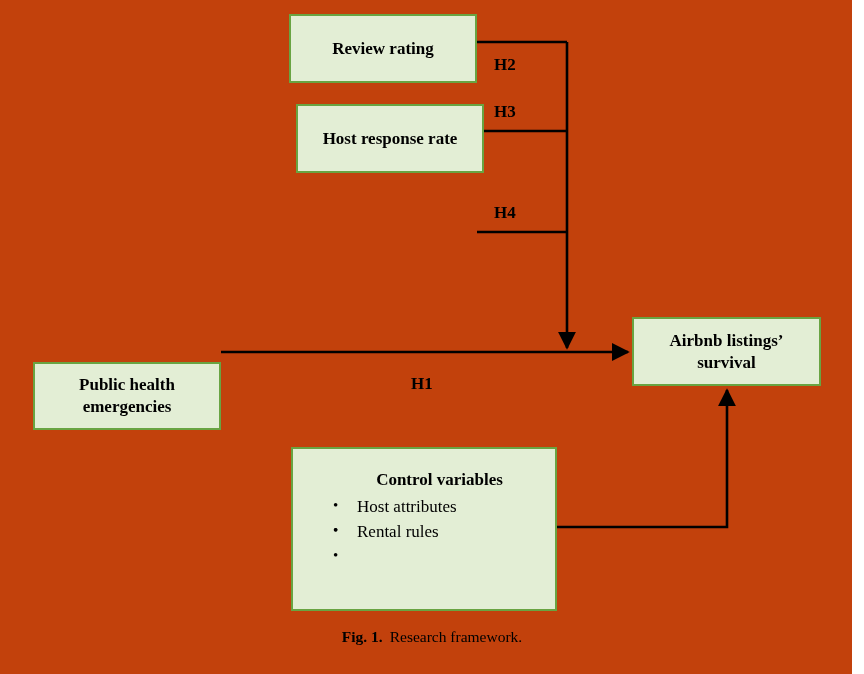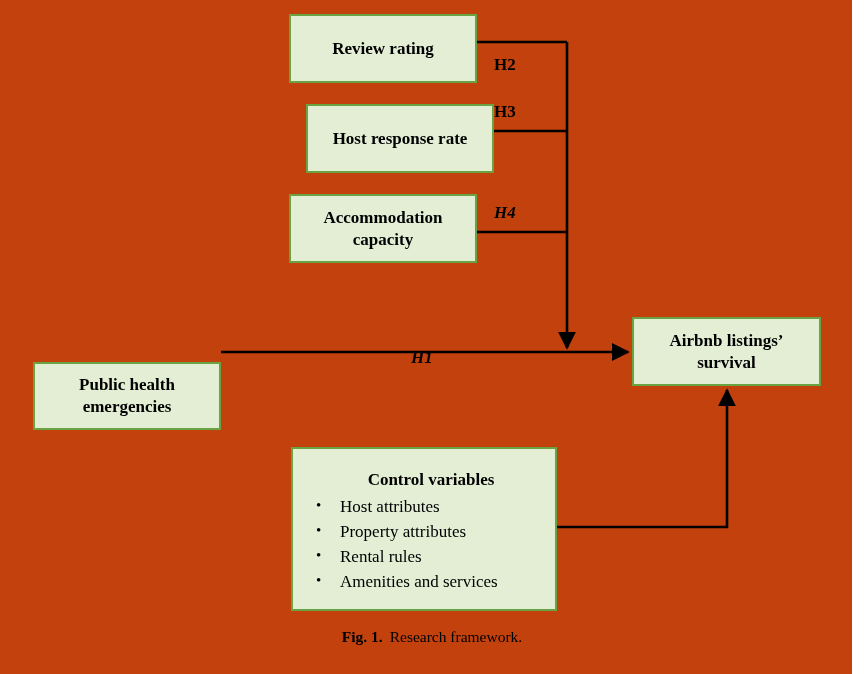--- a/index.html
+++ b/index.html
@@ -40,29 +40,29 @@
     line-height: 1.28;
     color: #000000;
   }
   .node-text {
     display: block;
     padding: 0 6px;
   }
 
   
   #node-review-rating   { left: 289px; top: 14px;  width: 188px; height: 69px; }
-  #node-host-response   { left: 306px; top: 104px; width: 188px; height: 69px; }
+  #node-host-response   { left: 296px; top: 104px; width: 188px; height: 69px; }
   #node-accommodation   { left: 289px; top: 194px; width: 188px; height: 69px; }
   #node-public-health   { left: 33px;  top: 318px; width: 188px; height: 68px; margin-top: 44px; }
   #node-airbnb-survival { left: 632px; top: 317px; width: 189px; height: 69px; justify-content: flex-end; }
   #node-control-vars    { left: 291px; top: 447px; width: 266px; height: 164px;
                           display: block; font-weight: normal; }
 
   .control-inner {
-    padding: 20px 0 0 0;
+    padding: 20px 0 0 17px;
   }
   .control-title {
     font-weight: bold;
     font-size: 17px;
     text-align: center;
     padding-left: 14px;
     margin-bottom: 3px;
   }
   ul.control-list {
     list-style: none;
@@ -88,22 +88,22 @@
 
   .edge-label {
     position: absolute;
     font-weight: bold;
     font-size: 17px;
     color: #000000;
     white-space: nowrap;
   }
   #label-h2 { left: 494px; top: 22px; margin-top: 33px; }
   #label-h3 { left: 494px; top: 102px; }
-  #label-h4 { left: 494px; top: 203px; font-style: italic; }
-  #label-h1 { left: 411px; top: 348px; font-style: italic; }
+  #label-h4 { left: 494px; top: 203px; }
+  #label-h1 { left: 411px; top: 374px; }
 
   #caption {
     position: absolute;
     left: 0;
     top: 628px;
     width: 864px;
     text-align: center;
     font-size: 15.5px;
     color: #000000;
     white-space: nowrap;
@@ -148,51 +148,46 @@
   </svg>
 
   <div class="node" id="node-review-rating">
     <span class="node-text">Review rating</span>
   </div>
 
   <div class="node" id="node-host-response">
     <span class="node-text">Host response rate</span>
   </div>
 
-  <div class="node" id="node-accommodation">
-    <span class="node-text">Accommodation capacity</span>
-  </div>
 
   <div class="node" id="node-public-health">
     <span class="node-text">Public health emergencies</span>
   </div>
 
   <div class="node" id="node-airbnb-survival">
     <span class="node-text">Airbnb listings’ survival</span>
   </div>
 
   <div class="node" id="node-control-vars">
     <div class="control-inner">
       <div class="control-title">Control variables</div>
       <ul class="control-list">
         <li>
           <span class="bullet">•</span>
           <span>Host attributes</span>
         </li>
         <li>
           <span class="bullet">•</span>
-          <span>Property attributes</span>
         </li>
         <li>
           <span class="bullet">•</span>
           <span>Rental rules</span>
         </li>
         <li>
           <span class="bullet">•</span>
-          <span>Amenities and services</span>
         </li>
       </ul>
     </div>
   </div>
 
   <div class="edge-label" id="label-h2">H2</div>
   <div class="edge-label" id="label-h3">H3</div>
   <div class="edge-label" id="label-h4">H4</div>
   <div class="edge-label" id="label-h1">H1</div>
 

